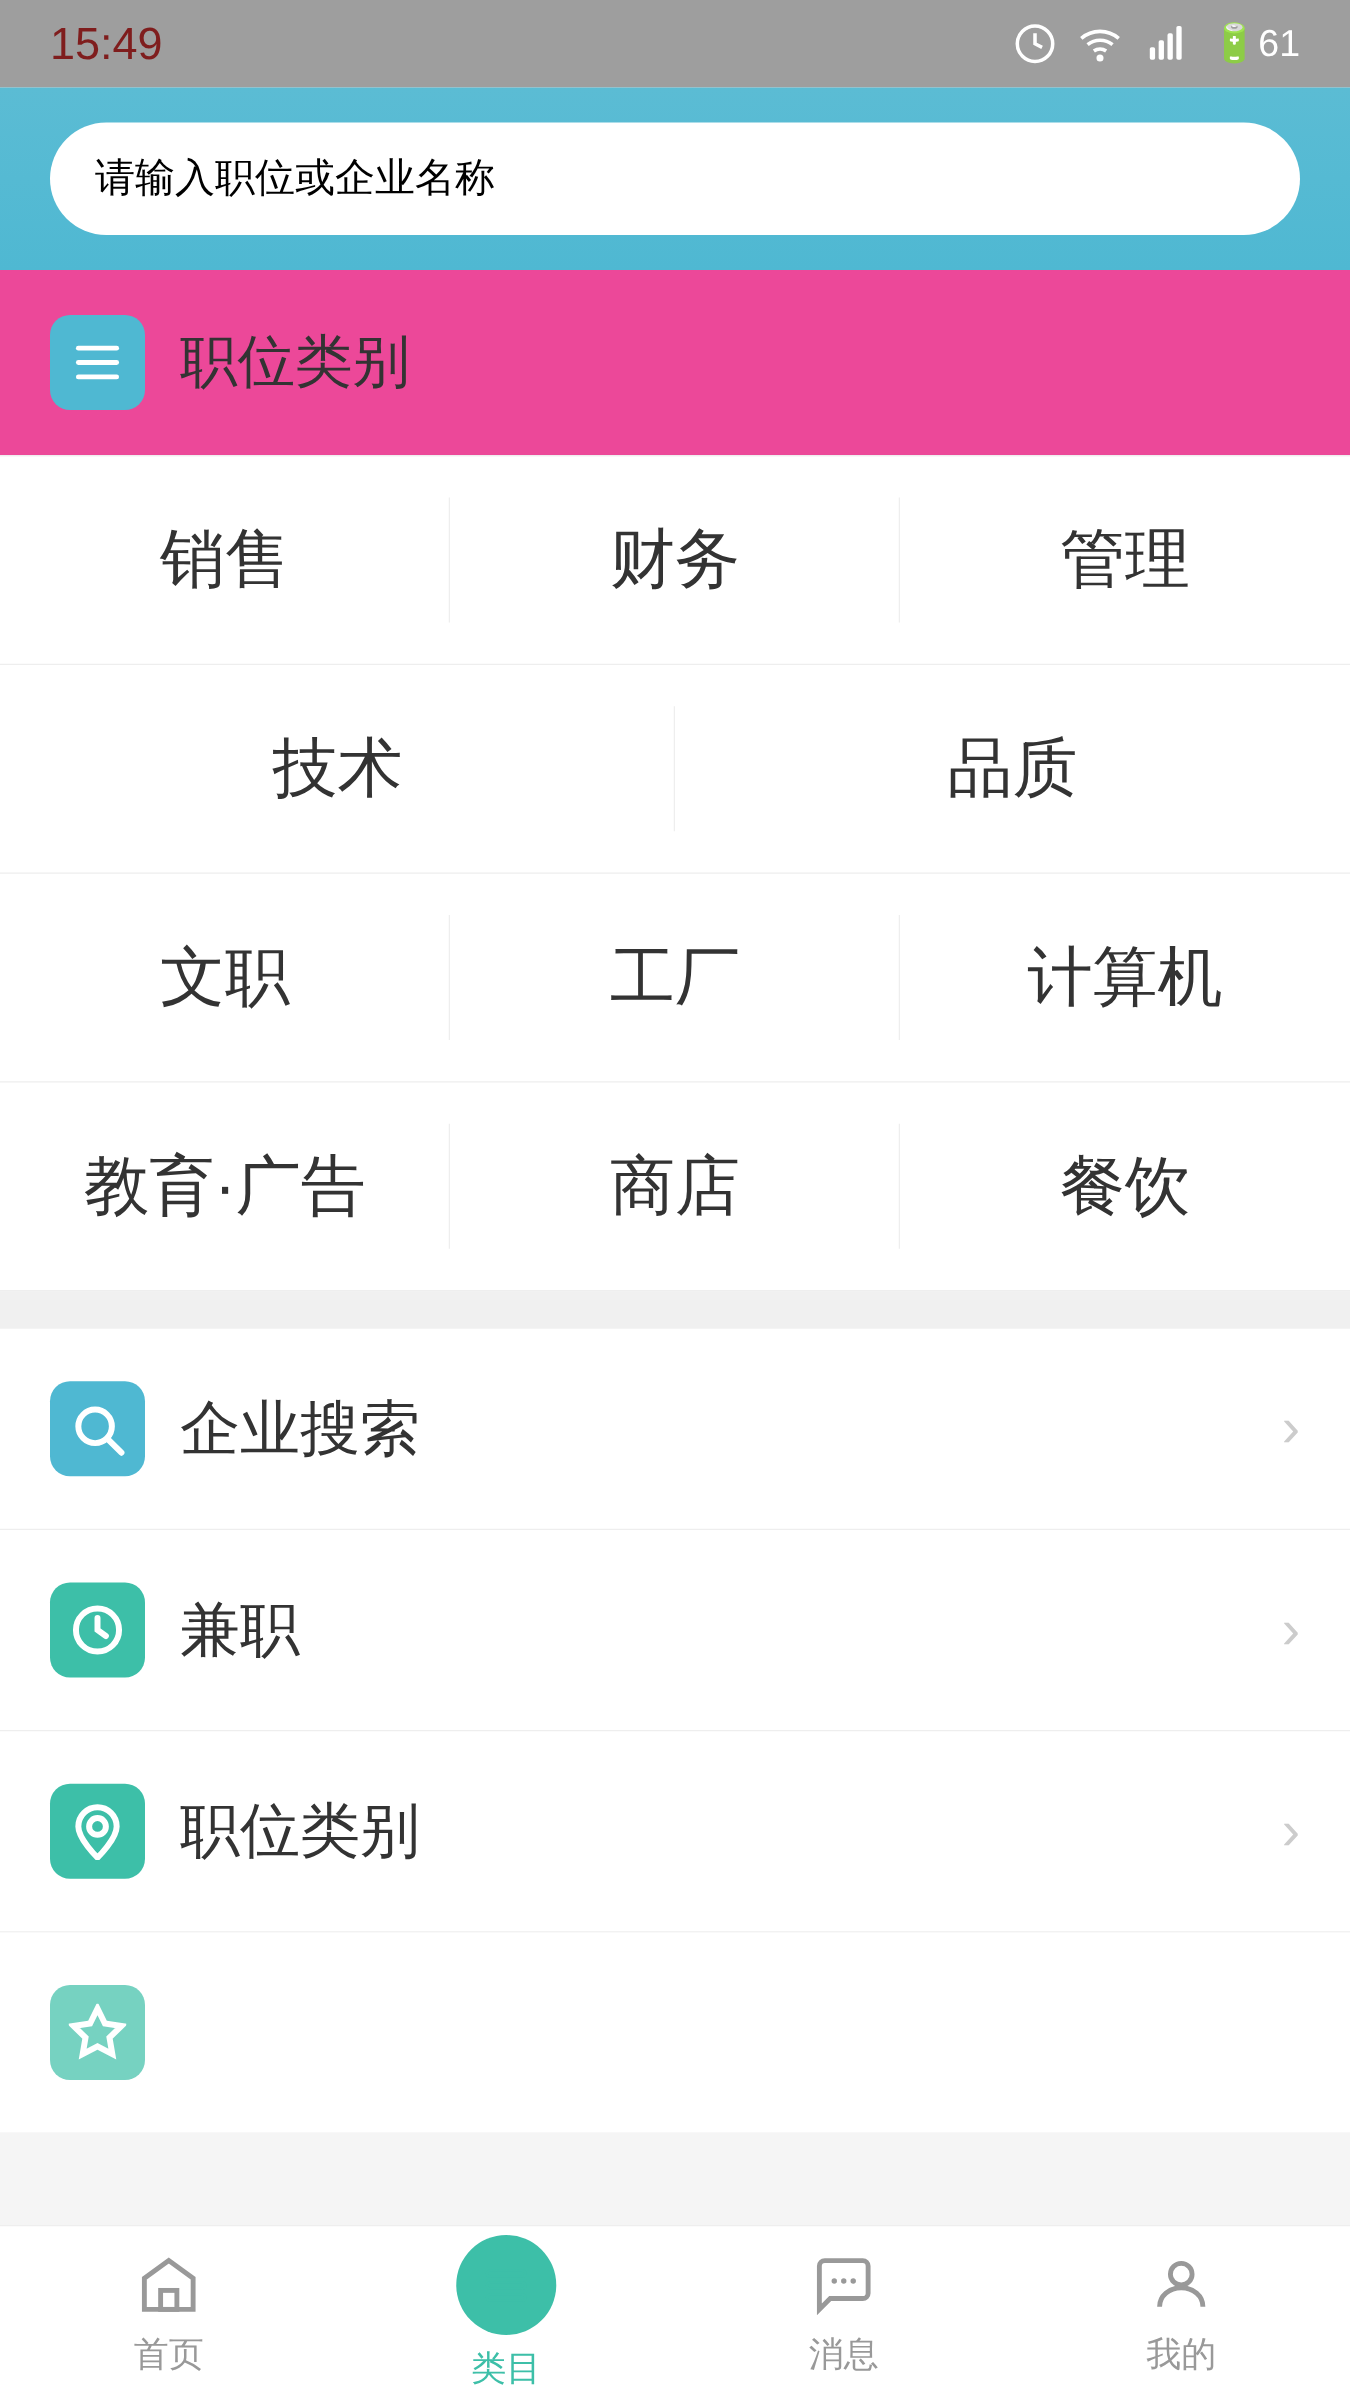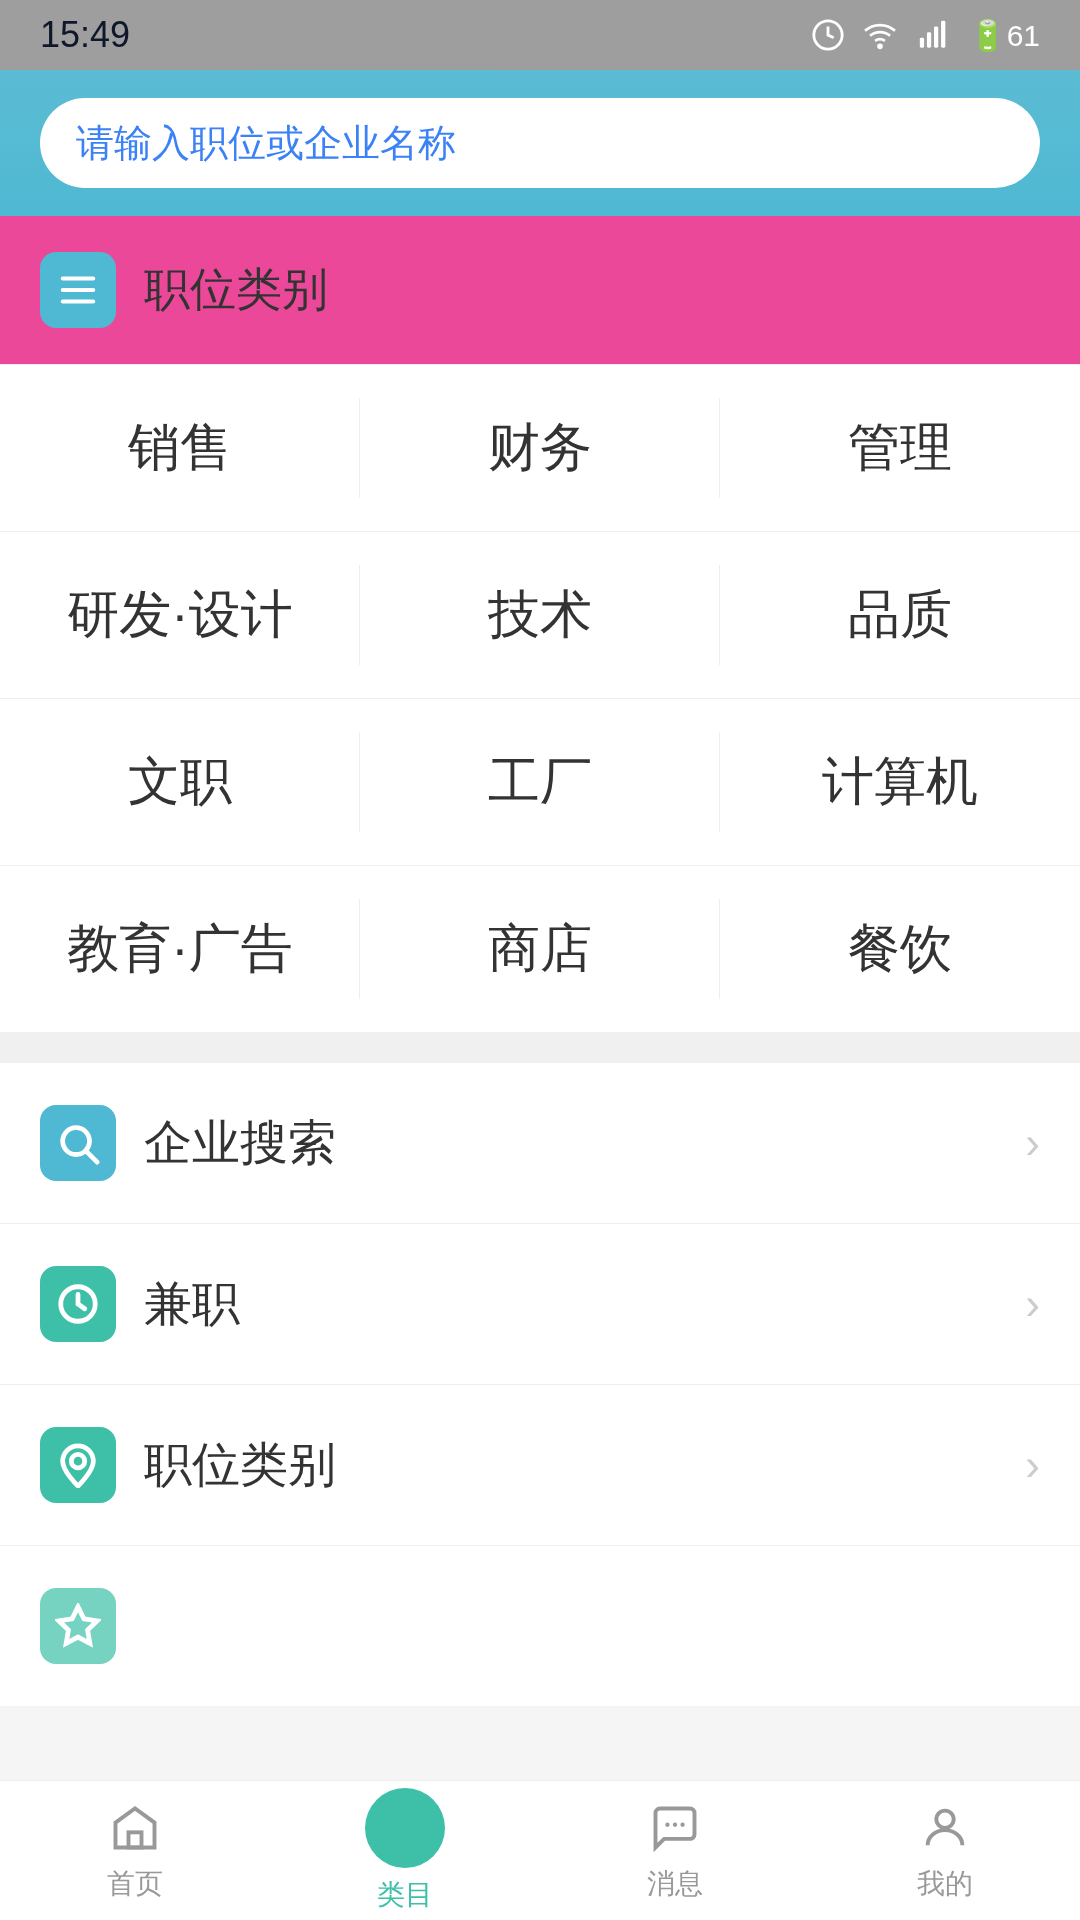--- a/index.html
+++ b/index.html
@@ -17,21 +17,21 @@
     .status-bar {
       width: 100%;
       height: 70px;
       background: #9e9e9e;
       display: flex;
       align-items: center;
       justify-content: space-between;
       padding: 0 40px;
     }
     .status-time {
-      color: #0f172a;
+      color: #7f1d1d;
       font-size: 36px;
       font-weight: 500;
     }
     .status-icons {
       display: flex;
       align-items: center;
       gap: 16px;
       color: #fff;
       font-size: 30px;
     }
@@ -43,22 +43,22 @@
     }
     .search-box {
       background: #fff;
       border-radius: 50px;
       height: 90px;
       display: flex;
       align-items: center;
       padding: 0 36px;
     }
     .search-placeholder {
-      color: #3b82f6;
-      font-size: 38px;
+      color: #000000;
+      font-size: 32px;
     }
 
     
     .section-header {
       background: #ec4899;
       display: flex;
       align-items: center;
       padding: 36px 40px;
       border-bottom: 1px solid #eee;
     }
@@ -291,23 +291,20 @@
     <div class="category-item">
       <span>财务</span>
     </div>
     <div class="category-item">
       <span>管理</span>
     </div>
   </div>
 
   <div class="category-row">
     <div class="category-item">
-      <span>研发·设计</span>
-    </div>
-    <div class="category-item">
       <span>技术</span>
     </div>
     <div class="category-item">
       <span>品质</span>
     </div>
   </div>
 
   <div class="category-row">
     <div class="category-item">
       <span>文职</span>

